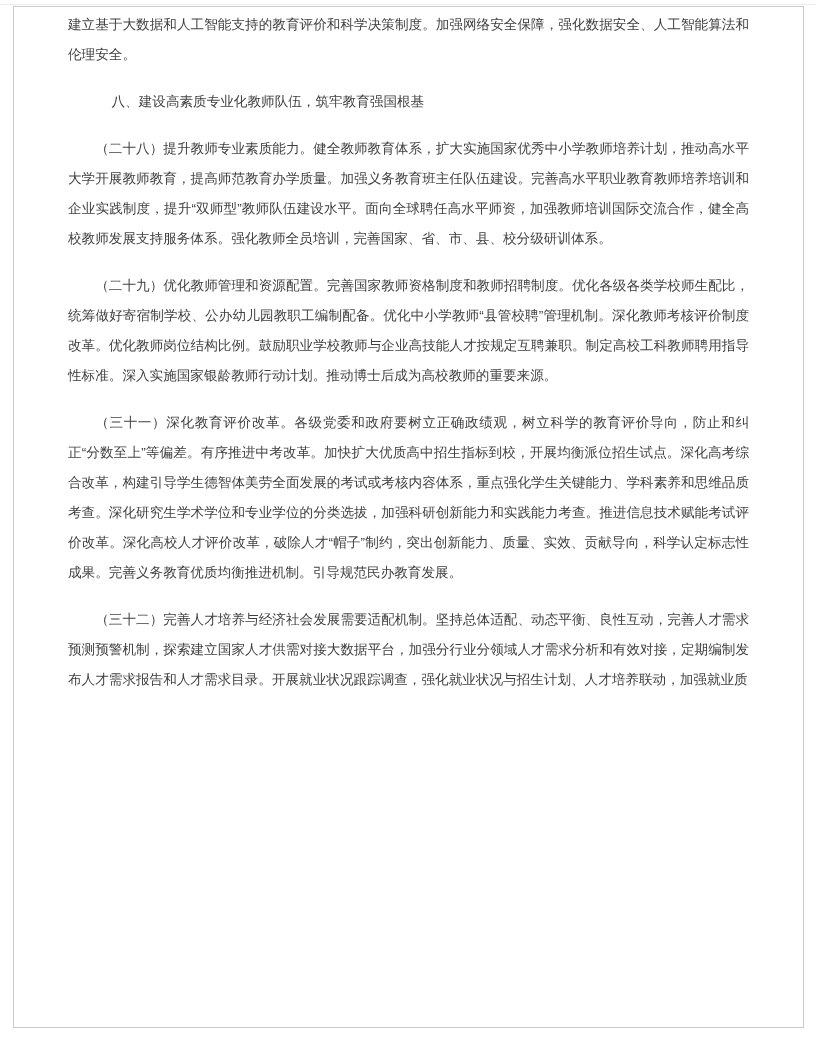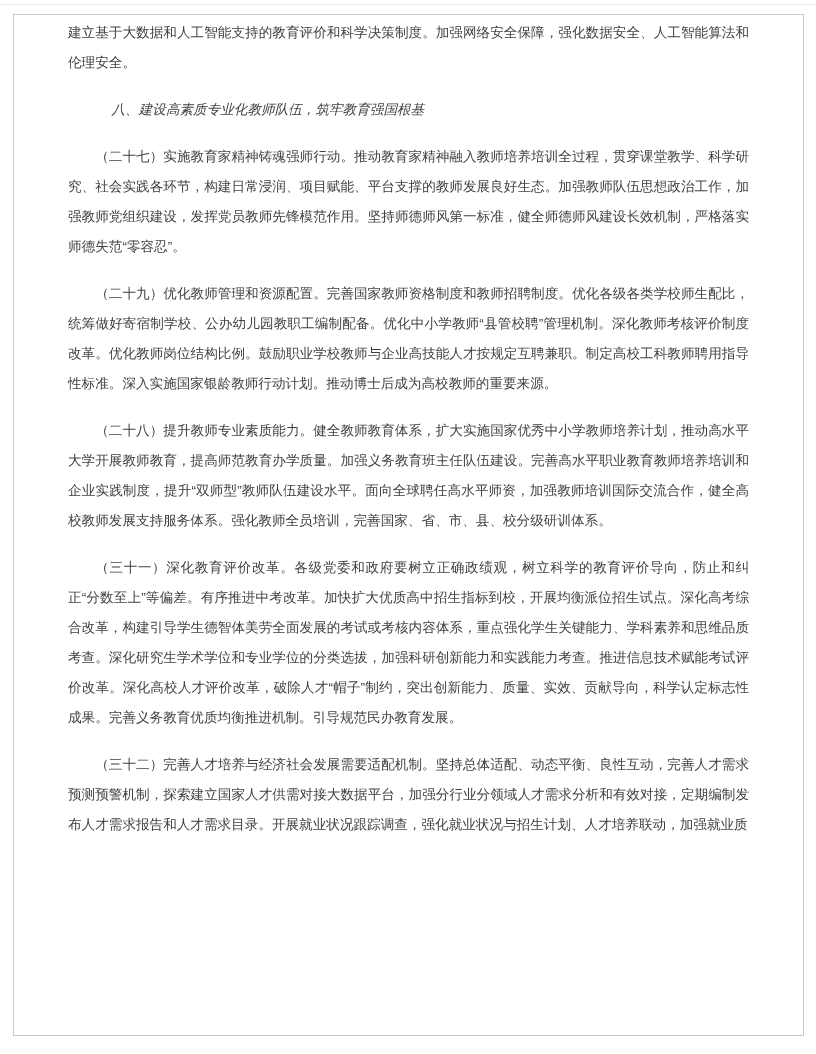--- a/index.html
+++ b/index.html
@@ -18,21 +18,21 @@
     position: absolute;
     left: 0;
     top: 4px;
     width: 816px;
     height: 0;
     border-top: 1px solid #ececec;
   }
   .doc-page {
     position: absolute;
     left: 13px;
-    top: 14px;
+    top: 6px;
     box-sizing: border-box;
     width: 791px;
     height: 1022px;
     background: #ffffff;
     border: 1px solid #c9c9c9;
     padding: 3px 54px 0 54px;
     overflow: hidden;
   }
   .doc-page p, .doc-page h2 {
     margin: 0 0 17px 0;
@@ -47,37 +47,35 @@
     text-indent: 2em;
   }
   .para.no-indent {
     text-indent: 0;
   }
   .heading {
     text-indent: 3.2em;
     font-weight: bold;
     color: #333333;
     text-align: left;
-    font-style: italic;
   }
 </style>
 </head>
 <body>
 
 <div class="top-hairline"></div>
 
 <div class="doc-page">
   <p class="para no-indent">建立基于大数据和人工智能支持的教育评价和科学决策制度。加强网络安全保障，强化数据安全、人工智能算法和伦理安全。</p>
 
   <h2 class="heading">八、建设高素质专业化教师队伍，筑牢教育强国根基</h2>
 
-  <p class="para">（二十七）实施教育家精神铸魂强师行动。推动教育家精神融入教师培养培训全过程，贯穿课堂教学、科学研究、社会实践各环节，构建日常浸润、项目赋能、平台支撑的教师发展良好生态。加强教师队伍思想政治工作，加强教师党组织建设，发挥党员教师先锋模范作用。坚持师德师风第一标准，健全师德师风建设长效机制，严格落实师德失范“零容忍”。</p>
+
+  <p class="para">（二十八）提升教师专业素质能力。健全教师教育体系，扩大实施国家优秀中小学教师培养计划，推动高水平大学开展教师教育，提高师范教育办学质量。加强义务教育班主任队伍建设。完善高水平职业教育教师培养培训和企业实践制度，提升“双师型”教师队伍建设水平。面向全球聘任高水平师资，加强教师培训国际交流合作，健全高校教师发展支持服务体系。强化教师全员培训，完善国家、省、市、县、校分级研训体系。</p>
 
   <p class="para">（二十九）优化教师管理和资源配置。完善国家教师资格制度和教师招聘制度。优化各级各类学校师生配比，统筹做好寄宿制学校、公办幼儿园教职工编制配备。优化中小学教师“县管校聘”管理机制。深化教师考核评价制度改革。优化教师岗位结构比例。鼓励职业学校教师与企业高技能人才按规定互聘兼职。制定高校工科教师聘用指导性标准。深入实施国家银龄教师行动计划。推动博士后成为高校教师的重要来源。</p>
-
-  <p class="para">（二十八）提升教师专业素质能力。健全教师教育体系，扩大实施国家优秀中小学教师培养计划，推动高水平大学开展教师教育，提高师范教育办学质量。加强义务教育班主任队伍建设。完善高水平职业教育教师培养培训和企业实践制度，提升“双师型”教师队伍建设水平。面向全球聘任高水平师资，加强教师培训国际交流合作，健全高校教师发展支持服务体系。强化教师全员培训，完善国家、省、市、县、校分级研训体系。</p>
 
 
 
   <p class="para">（三十一）深化教育评价改革。各级党委和政府要树立正确政绩观，树立科学的教育评价导向，防止和纠正“分数至上”等偏差。有序推进中考改革。加快扩大优质高中招生指标到校，开展均衡派位招生试点。深化高考综合改革，构建引导学生德智体美劳全面发展的考试或考核内容体系，重点强化学生关键能力、学科素养和思维品质考查。深化研究生学术学位和专业学位的分类选拔，加强科研创新能力和实践能力考查。推进信息技术赋能考试评价改革。深化高校人才评价改革，破除人才“帽子”制约，突出创新能力、质量、实效、贡献导向，科学认定标志性成果。完善义务教育优质均衡推进机制。引导规范民办教育发展。</p>
 
   <p class="para">（三十二）完善人才培养与经济社会发展需要适配机制。坚持总体适配、动态平衡、良性互动，完善人才需求预测预警机制，探索建立国家人才供需对接大数据平台，加强分行业分领域人才需求分析和有效对接，定期编制发布人才需求报告和人才需求目录。开展就业状况跟踪调查，强化就业状况与招生计划、人才培养联动，加强就业质</p>
 </div>
 
 </body></html>

